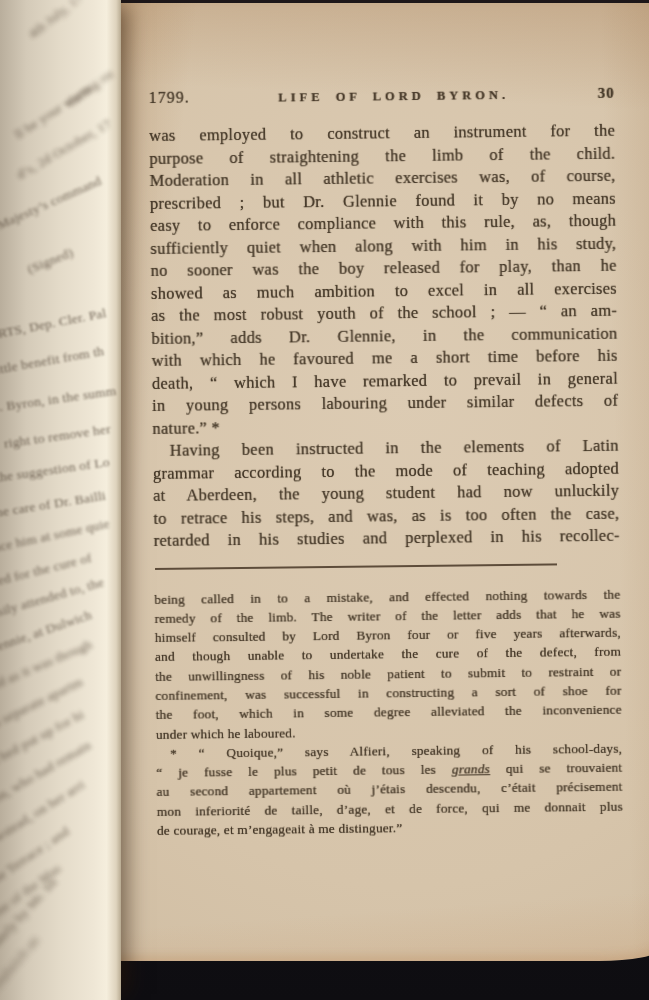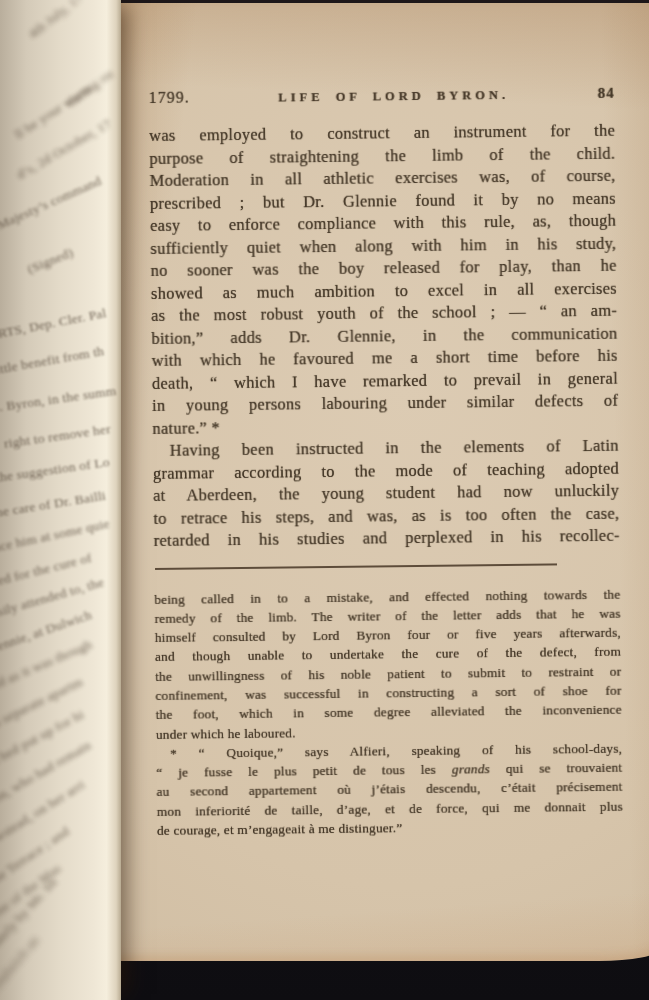--- a/index.html
+++ b/index.html
@@ -48,34 +48,34 @@
   .hdr .year{font-size:16px;letter-spacing:1px;}
   .hdr .title{font-size:12.5px;font-weight:700;letter-spacing:4px;word-spacing:5px;color:#483a2a;}
   .hdr .pageno{font-size:15px;font-weight:700;letter-spacing:1px;}
   .body{font-size:16.5px;line-height:22.5px;letter-spacing:.25px;}
   .jline{text-align:justify;text-align-last:justify;}
   .lleft{text-align-last:left;}
   .ind1{text-indent:17px;}
   .fnrule{width:402px;height:2px;background:#5d4c3a;margin:15px 0 20px 1px;filter:blur(.5px);}
   .fnote{font-size:13.4px;line-height:19.3px;letter-spacing:.15px;}
   .fnote .ind1{text-indent:14px;}
-  .it{font-style:italic;}
+  .it{font-style:italic;text-decoration:underline;}
 </style>
 </head>
 <body>
 
 <div class="scene">
 
   <div class="recto">
     <div class="content">
 
       <div class="hdr">
         <span class="year">1799.</span>
         <span class="title">LIFE OF LORD BYRON.</span>
-        <span class="pageno">84</span>
+        <span class="pageno">30</span>
       </div>
 
       <div class="body">
         <div>
           <div class="jline">was employed to construct an instrument for the</div>
           <div class="jline">purpose of straightening the limb of the child.</div>
           <div class="jline">Moderation in all athletic exercises was, of course,</div>
           <div class="jline">prescribed ; but Dr. Glennie found it by no means</div>
           <div class="jline">easy to enforce compliance with this rule, as, though</div>
           <div class="jline">sufficiently quiet when along with him in his study,</div>

